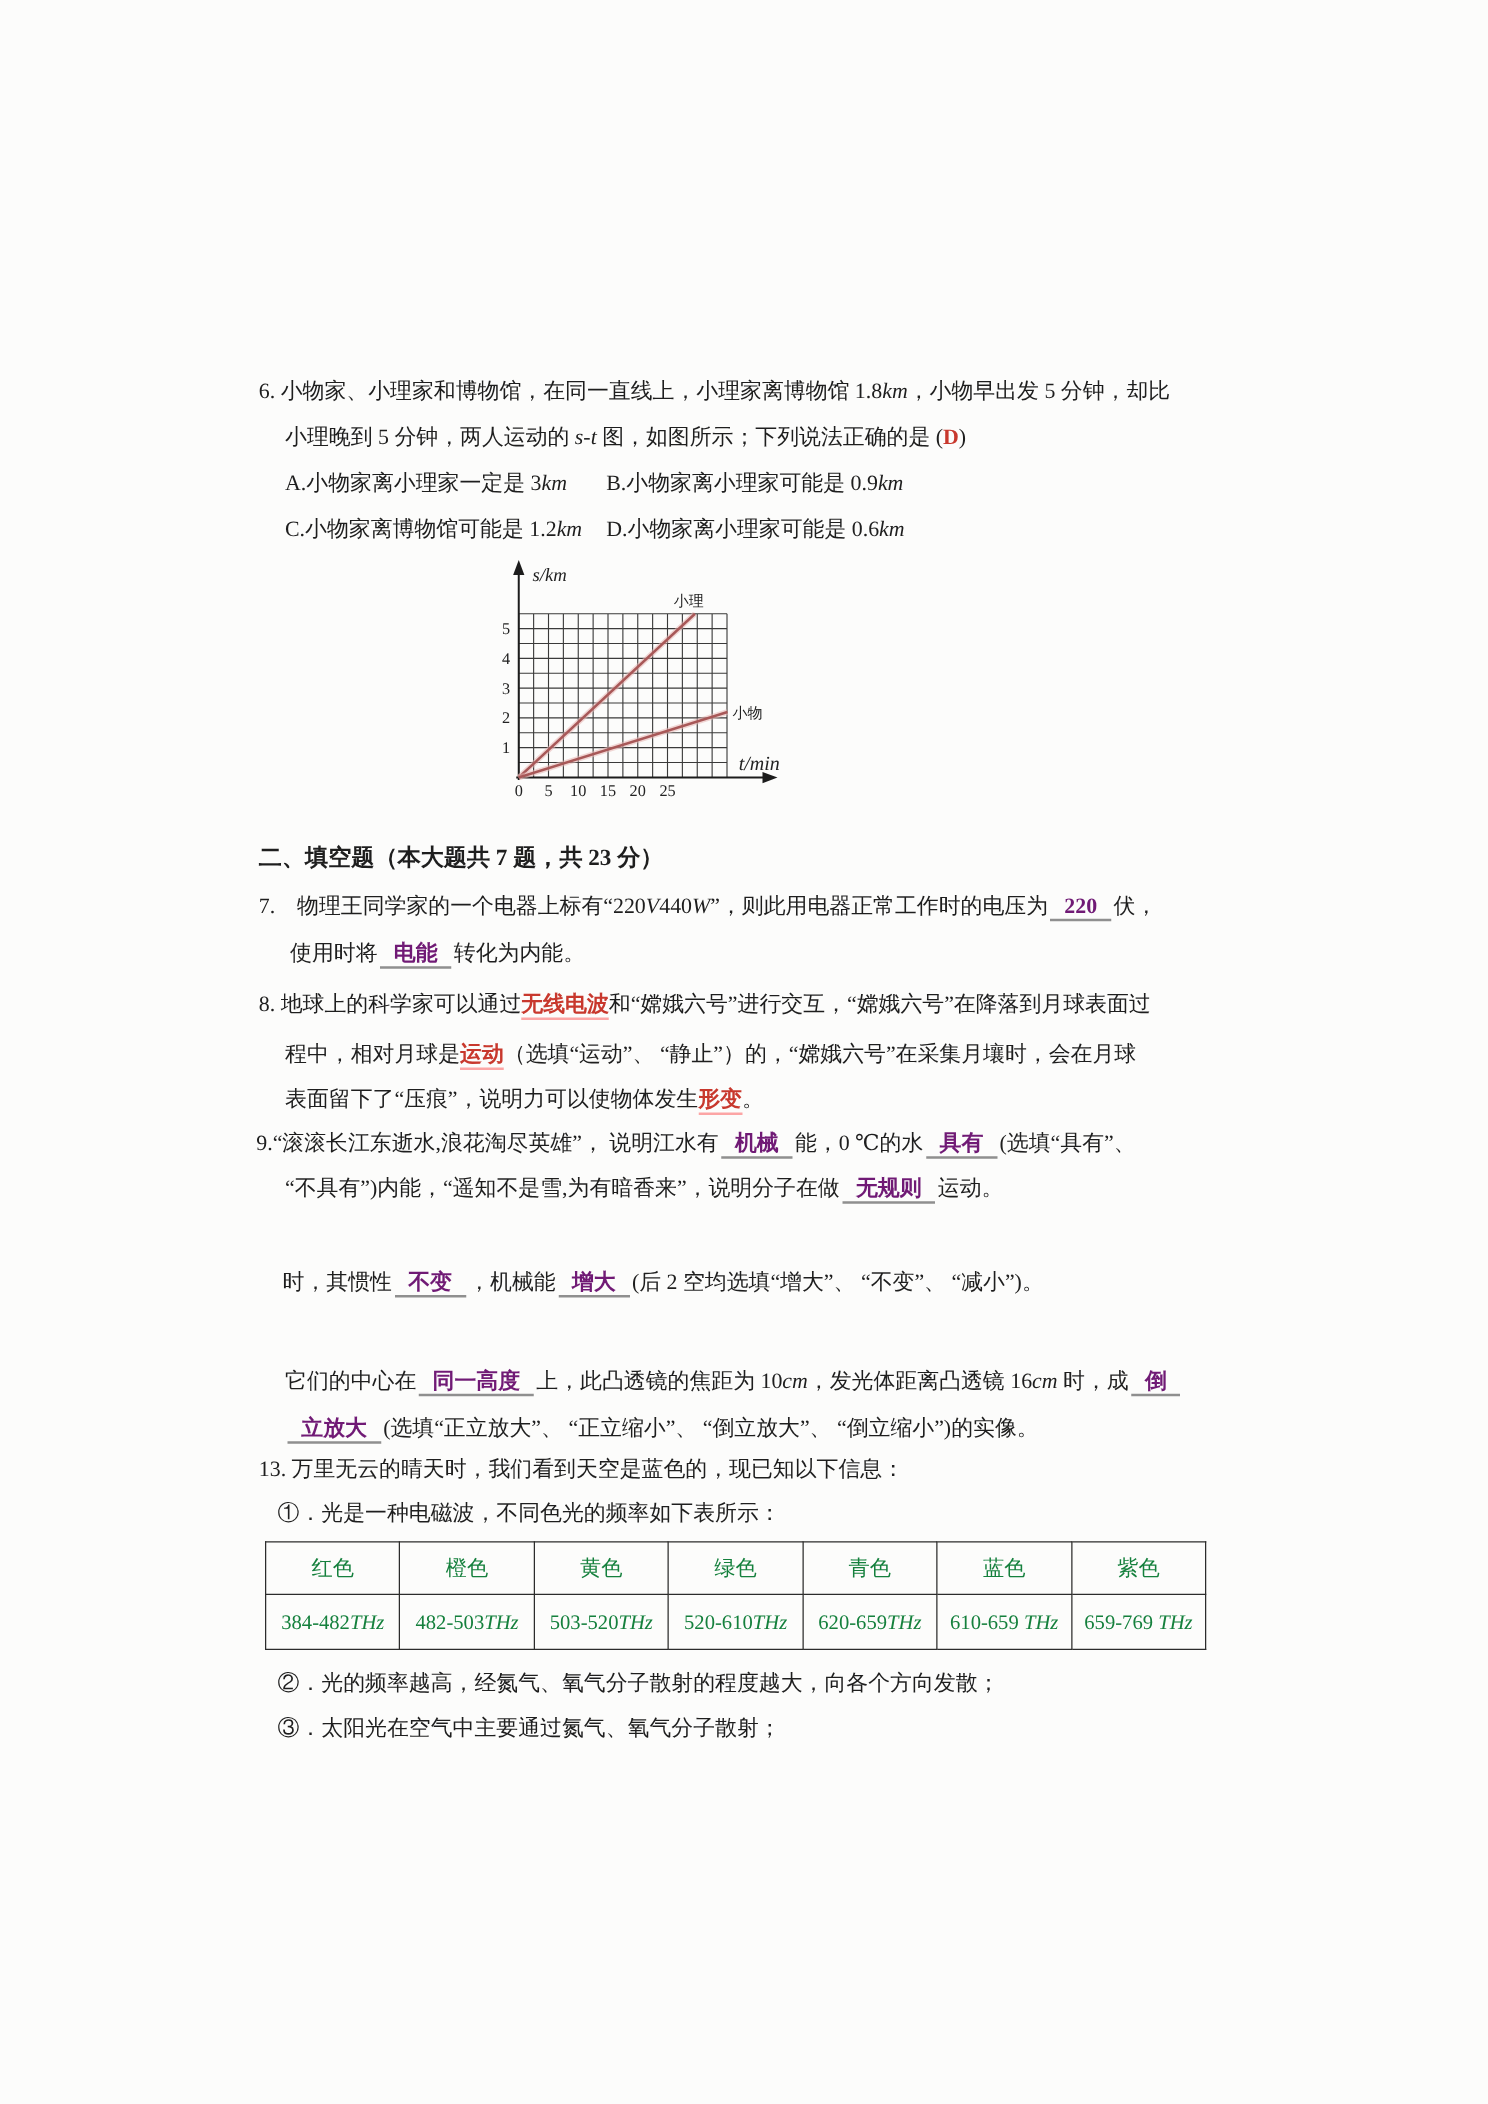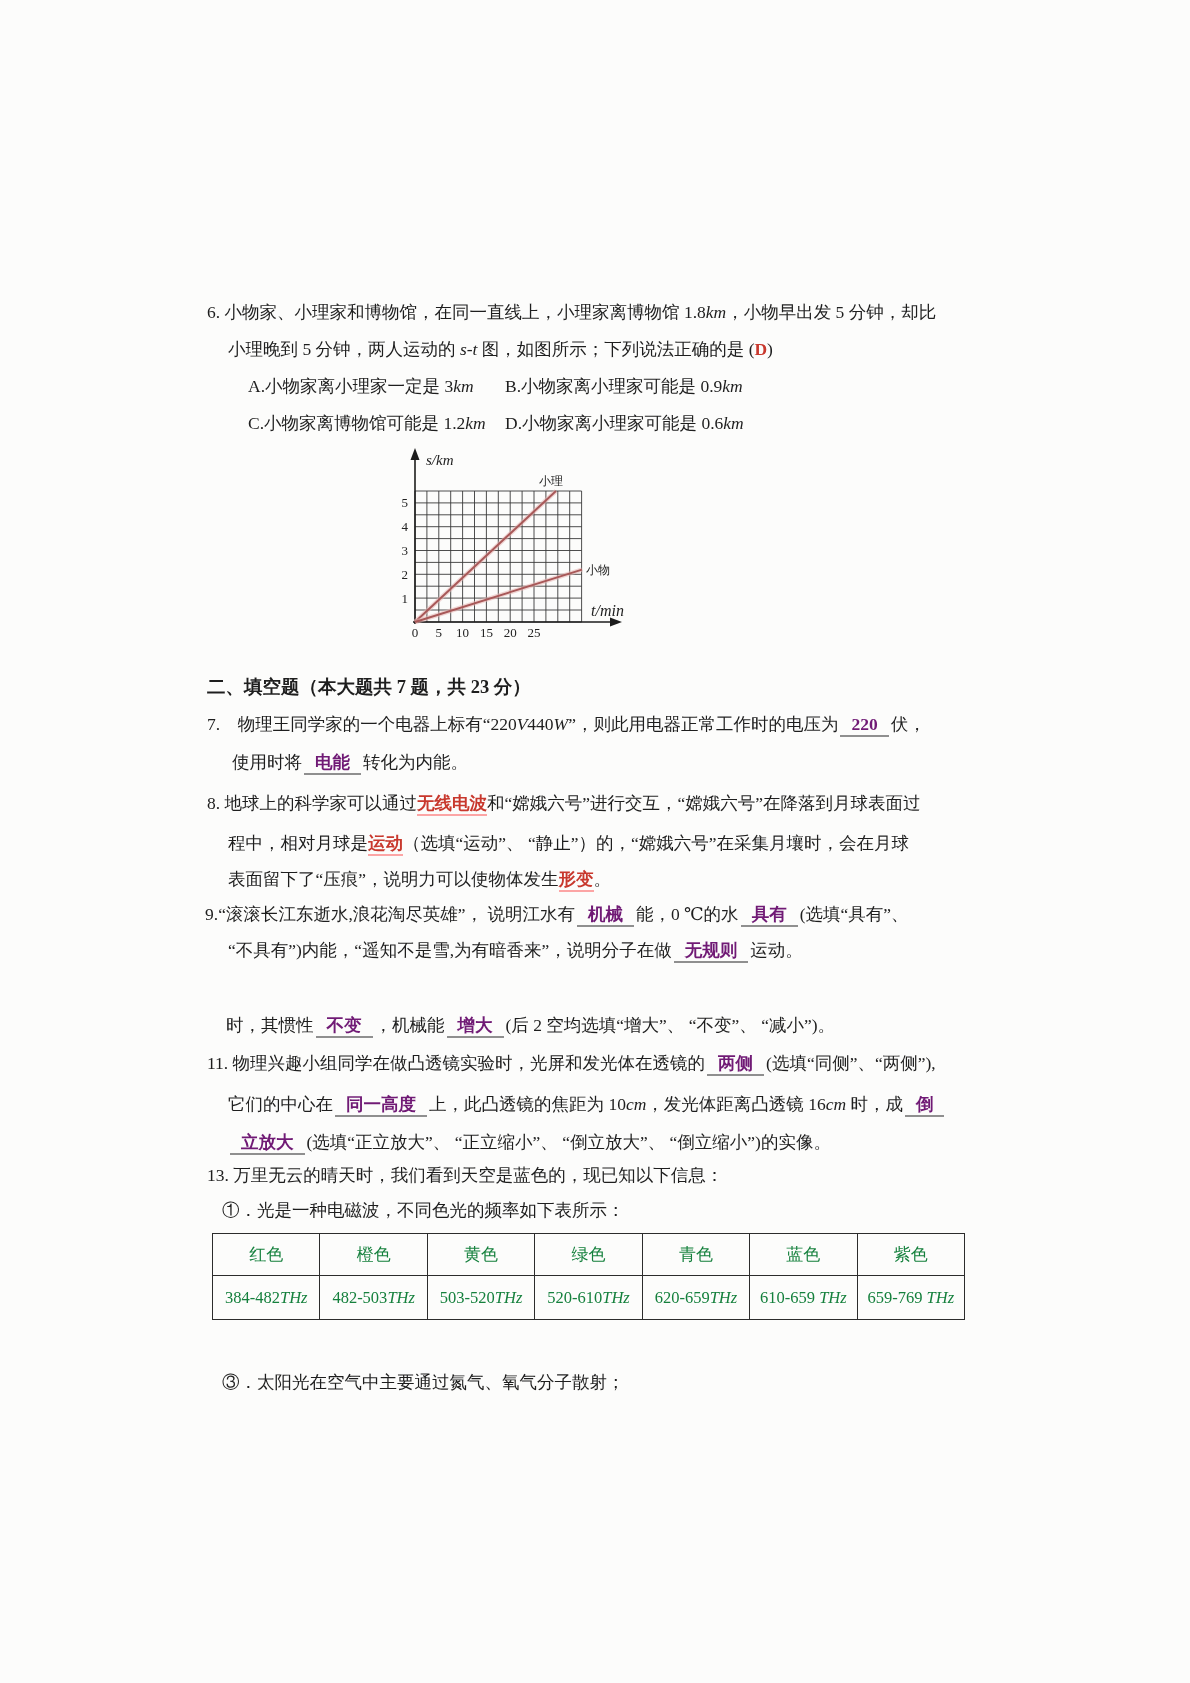--- a/index.html
+++ b/index.html
@@ -6,21 +6,21 @@
   .page {
     position:relative; width:1190px; height:1683px;
     background:#fcfcfb; overflow:hidden;
     font-family:"Liberation Serif","DejaVu Serif",serif;
     color:#1e1e1e;
   }
   .line {
     position:absolute; white-space:nowrap;
     font-size:17.5px; line-height:24px;
   }
-  .opt { font-size:17.5px;margin-left:20px; }
+  .opt { font-size:17.5px; }
   .section-head { font-weight:bold; font-size:18.5px; }
   .it { font-style:italic; }
   .red { color:#c8382d; font-weight:bold; }
   .ans {
     color:#701a75; font-weight:bold;
     border-bottom:2px solid #8f8f8f;
     padding:0 11px 1px 11px; margin:0 2px;
   }
   .ansu {
     color:#c8382d; font-weight:bold;
@@ -109,21 +109,20 @@
 
   <div class="line" style="left:207px; top:791px;"><span>8. 地球上的科学家可以通过</span><span class="ansu">无线电波</span><span>和“嫦娥六号”进行交互，“嫦娥六号”在降落到月球表面过</span></div>
   <div class="line" style="left:228px; top:831px;"><span>程中，相对月球是</span><span class="ansu">运动</span><span>（选填“运动”、 “静止”）的，“嫦娥六号”在采集月壤时，会在月球</span></div>
   <div class="line" style="left:228px; top:867px;"><span>表面留下了“压痕”，说明力可以使物体发生</span><span class="ansu">形变</span><span>。</span></div>
 
   <div class="line" style="left:205px; top:902px;"><span>9.“滚滚长江东逝水,浪花淘尽英雄”， 说明江水有</span><span class="ans">机械</span><span>能，0 ℃的水</span><span class="ans">具有</span><span>(选填“具有”、</span></div>
   <div class="line" style="left:228px; top:938px;"><span>“不具有”)内能，“遥知不是雪,为有暗香来”，说明分子在做</span><span class="ans">无规则</span><span>运动。</span></div>
 
   <div class="line" style="left:226px; top:1013px;"><span>时，其惯性</span><span class="ans">不变</span><span>，机械能</span><span class="ans">增大</span><span>(后 2 空均选填“增大”、 “不变”、 “减小”)。</span></div>
 
-  <div class="line" style="left:207px; top:1051px;"><span>11. 物理兴趣小组同学在做凸透镜实验时，光屏和发光体在透镜的</span><span class="ans">两侧</span><span>(选填“同侧”、“两侧”),</span></div>
   <div class="line" style="left:228px; top:1092px;"><span>它们的中心在</span><span class="ans">同一高度</span><span>上，此凸透镜的焦距为 10</span><span class="it">cm</span><span>，发光体距离凸透镜 16</span><span class="it">cm</span><span> 时，成</span><span class="ans">倒</span></div>
   <div class="line" style="left:228px; top:1130px;"><span class="ans">立放大</span><span>(选填“正立放大”、 “正立缩小”、 “倒立放大”、 “倒立缩小”)的实像。</span></div>
 
   <div class="line" style="left:207px; top:1163px;"><span>13. 万里无云的晴天时，我们看到天空是蓝色的，现已知以下信息：</span></div>
   <div class="line" style="left:222px; top:1198px;"><span>①．光是一种电磁波，不同色光的频率如下表所示：</span></div>
 
   <table class="freq">
     <tbody>
         <tr>
       <th>红色</th>
@@ -139,15 +138,16 @@
       <td><span>482-503</span><span class="it">THz</span></td>
       <td><span>503-520</span><span class="it">THz</span></td>
       <td><span>520-610</span><span class="it">THz</span></td>
       <td><span>620-659</span><span class="it">THz</span></td>
       <td><span>610-659 </span><span class="it">THz</span></td>
       <td><span>659-769 </span><span class="it">THz</span></td>
     </tr>
   </tbody>
     </table>
 
+  <div class="line" style="left:222px; top:1334px;"><span>②．光的频率越高，经氮气、氧气分子散射的程度越大，向各个方向发散；</span></div>
   <div class="line" style="left:222px; top:1370px;"><span>③．太阳光在空气中主要通过氮气、氧气分子散射；</span></div>
 
 </div>
 
 </body></html>

